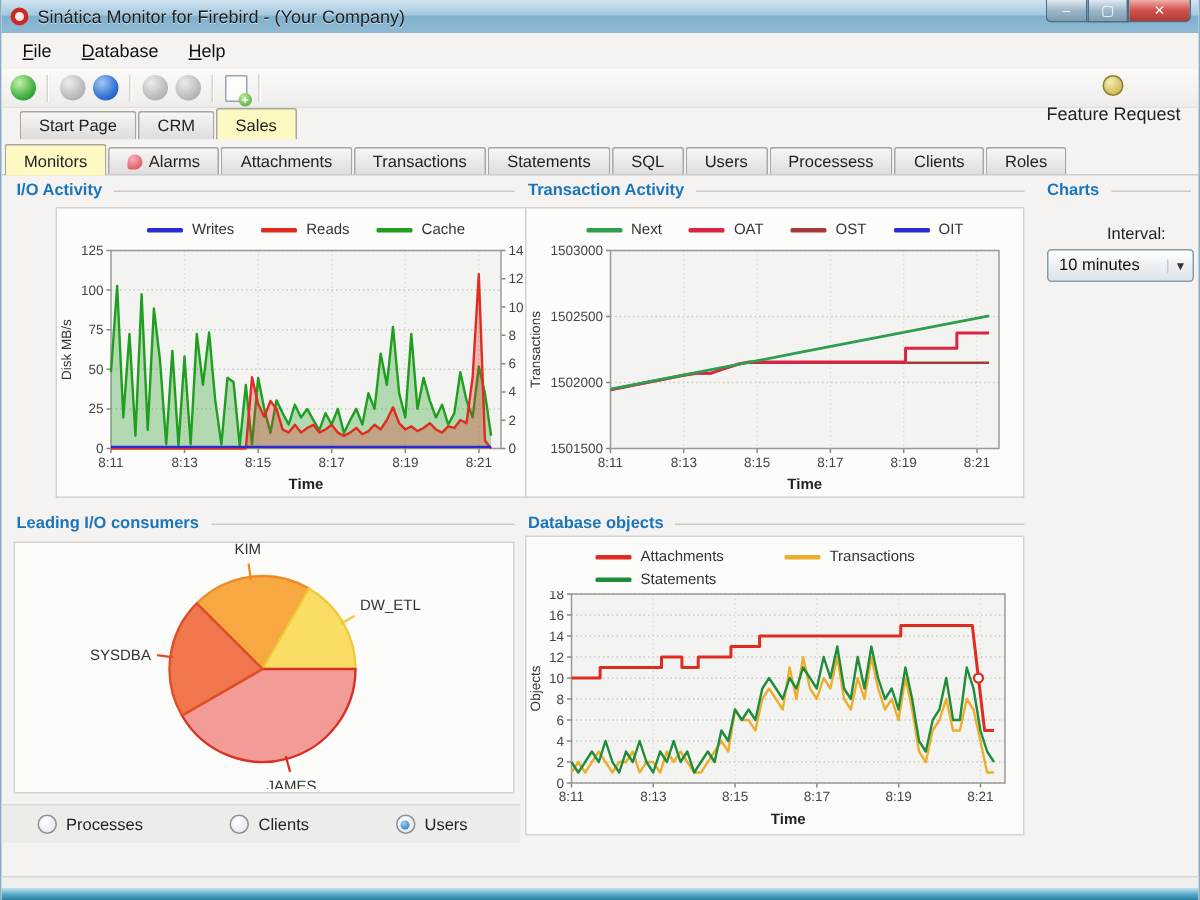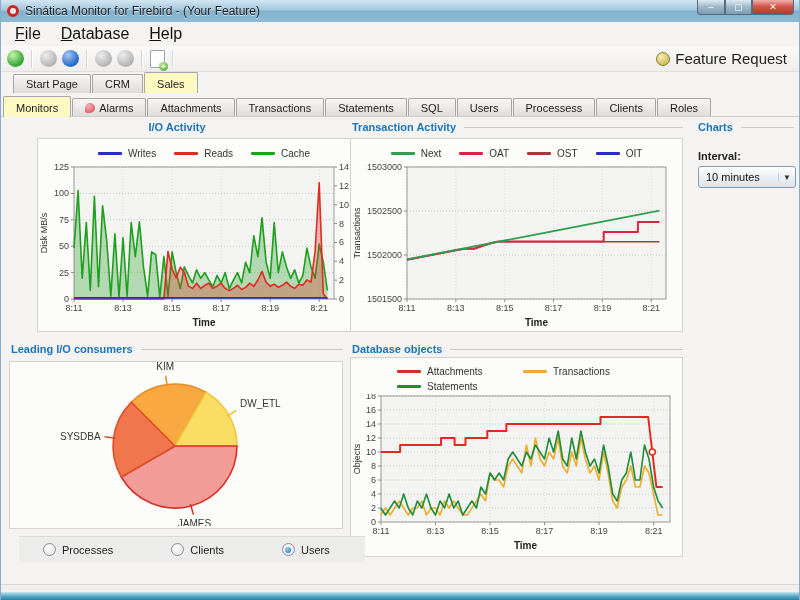--- a/index.html
+++ b/index.html
@@ -13,33 +13,33 @@
     background:#fbeaea;box-sizing:border-box;}
   .title-text{font-size:12px;color:#1d1d1d;text-shadow:0 1px 0 rgba(255,255,255,.6);}
   .winbtns{position:absolute;right:5px;top:0;display:flex;}
   .wbtn{height:15px;border:1px solid #4f6e84;border-top:none;display:flex;align-items:center;justify-content:center;
     color:#fff;font-size:9px;line-height:9px;box-sizing:border-box;}
   .wbtn.min{width:28px;border-radius:0 0 0 4px;background:linear-gradient(#dfeaf2,#9db7c8 50%,#7d9cb1);}
   .wbtn.max{width:27px;background:linear-gradient(#dfeaf2,#9db7c8 50%,#7d9cb1);}
   .wbtn.close{width:42px;border-radius:0 0 4px 0;background:linear-gradient(#f0b0ac,#d4564f 45%,#b03a34);}
   
   .menubar{position:absolute;left:0;top:22px;width:100%;height:24px;background:#f4f3f2;display:flex;align-items:center;padding-left:4px;box-sizing:border-box;}
-  .menu-item{display:inline-block;padding:3px 10px;font-size:16px;color:#111;}
+  .menu-item{display:inline-block;padding:3px 10px;font-size:12px;color:#111;}
   .menu-item::first-letter{text-decoration:underline;}
   .toolbar{position:absolute;left:0;top:46px;width:100%;height:26px;background:linear-gradient(#fbfaf9,#efedeb);
     border-bottom:1px solid #e3e1df;display:flex;align-items:center;padding-left:6px;box-sizing:border-box;gap:5px;}
   .sph{width:17px;height:17px;border-radius:50%;}
   .sph.green{background:radial-gradient(circle at 35% 30%,#c7f2a9,#43b043 60%,#1d7c1d);}
   .sph.gray{background:radial-gradient(circle at 35% 30%,#ececec,#bcbcbc 60%,#9d9d9d);}
   .sph.blue{background:radial-gradient(circle at 35% 30%,#a6c9f2,#3273d2 60%,#1b4fa9);}
   .sep{width:1px;height:18px;background:#d6d4d2;border-right:1px solid #fff;margin:0 2px;}
   .docicon{width:13px;height:16px;background:#fdfdfd;border:1px solid #9aa4ae;position:relative;border-radius:1px;}
   .docicon .plus{position:absolute;right:-4px;bottom:-4px;width:9px;height:9px;border-radius:50%;
     background:radial-gradient(circle at 35% 30%,#bdeb8f,#43a043);color:#fff;font-size:8px;line-height:9px;text-align:center;font-weight:bold;}
-  .feature-req{position:absolute;right:12px;top:50px;display:flex;align-items:center;gap:5px;font-size:15px;color:#222;}
+  .feature-req{position:absolute;right:12px;top:50px;display:flex;align-items:center;gap:5px;font-size:12px;color:#222;flex-direction:column;}
   .bulb{width:12px;height:12px;border-radius:50%;border:1px solid #8a7d2a;background:radial-gradient(circle at 35% 30%,#f7eeb0,#bcab3e);}
   
   .tabrow1{position:absolute;left:0;top:71px;width:100%;height:22px;display:flex;align-items:flex-end;padding-left:12px;box-sizing:border-box;}
   .tabrow2{position:absolute;left:2px;top:95px;width:100%;height:22px;display:flex;align-items:flex-end;}
   .tab{font-size:11px;color:#222;padding:3px 12px 3px 12px;border:1px solid #a8a6a4;border-bottom:none;
     background:linear-gradient(#f7f6f5,#dedcda);margin-right:1px;border-radius:2px 2px 0 0;white-space:nowrap;display:flex;align-items:center;gap:4px;}
   .tab.active{background:#fef9c3;padding-top:5px;position:relative;z-index:2;}
   .alarmico{width:10px;height:10px;border-radius:50% 50% 50% 2px;background:radial-gradient(circle at 35% 30%,#f6b0ba,#d8414e);}
   .pageedge{position:absolute;left:0;top:116px;width:100%;height:1px;background:#cfcdcb;}
   
@@ -50,45 +50,45 @@
   .legend-row{display:flex;justify-content:center;gap:18px;padding-top:5px;height:19px;font-size:10px;color:#333;align-items:center;}
   .legend-wrap{display:flex;flex-wrap:wrap;width:270px;margin-left:46px;padding-top:6px;font-size:10px;color:#333;}
   .legend-wrap .lg-item{width:126px;height:15px;}
   .lg-item{display:flex;align-items:center;gap:6px;}
   .lg-swatch{display:inline-block;width:24px;height:3px;border-radius:1px;}
   svg text.tk{font-size:9px;fill:#444;font-family:"Liberation Sans",sans-serif;}
   svg text.ax{font-size:9px;fill:#333;}
   svg text.xl{font-size:10px;font-weight:bold;fill:#222;}
   svg text.pl{font-size:10px;fill:#333;font-family:"Liberation Sans",sans-serif;}
   
-  .radio-strip{position:absolute;left:18px;top:536px;width:346px;height:26px;background:#ececeb;border-top:1px solid #dddbd9;
+  .radio-strip{position:absolute;left:0;top:536px;width:346px;height:26px;background:#ececeb;border-top:1px solid #dddbd9;
     display:flex;align-items:center;gap:58px;padding-left:24px;box-sizing:border-box;font-size:11px;color:#222;}
   .radio{display:flex;align-items:center;gap:6px;}
   .rb{width:11px;height:11px;border-radius:50%;border:1px solid #8b9097;background:radial-gradient(circle at 40% 35%,#fff,#dfe3e6);position:relative;}
   .rb.selected::after{content:"";position:absolute;left:2.5px;top:2.5px;width:6px;height:6px;border-radius:50%;
     background:radial-gradient(circle at 35% 30%,#9ed0f0,#1f6eb4);}
   
-  .interval-label{position:absolute;left:697px;top:150px;font-size:11px;color:#222;font-weight:bold;}
+  .interval-label{position:absolute;left:737px;top:150px;font-size:11px;color:#222;}
   .combo{position:absolute;left:697px;top:166px;width:98px;height:22px;border:1px solid #8a9aa8;border-radius:3px;
     background:linear-gradient(#fff,#e8edf1 60%,#dde4ea);display:flex;align-items:center;font-size:11px;color:#111;box-sizing:border-box;justify-content:center;}
   .combo .val{flex:1;padding-left:7px;}
   .combo .arrow{width:16px;text-align:center;font-size:8px;color:#333;border-left:1px solid #c3ccd4;}
   
   .statusband{position:absolute;left:0;top:584px;width:100%;height:8px;background:#f0efee;border-top:1px solid #dad8d6;}
   .bottomglass{position:absolute;left:0;top:592px;width:100%;height:8px;
     background:linear-gradient(#c3e2ee,#55a8c6 55%,#2b7e9e);}
 </style>
 </head>
 <body>
 
 <div id="window">
 
   <div class="titlebar">
     <span class="appicon"></span>
-    <span class="title-text">Sinática Monitor for Firebird - (Your Feature)</span>
+    <span class="title-text">Sinática Monitor for Firebird - (Your Company)</span>
   </div>
   <div class="winbtns">
     <div class="wbtn min">–</div>
     <div class="wbtn max">▢</div>
     <div class="wbtn close">✕</div>
   </div>
 
   <div class="menubar">
     <span class="menu-item">File</span>
     <span class="menu-item">Database</span>
@@ -154,21 +154,21 @@
       </div>
     <div class="tab">
         <span>Clients</span>
       </div>
     <div class="tab">
         <span>Roles</span>
       </div>
   </div>
   <div class="pageedge"></div>
 
-  <div class="sec-hdr" style="left: 10px; top: 121px; width: 332px; color: rgb(27, 117, 187); flex-direction: column;">
+  <div class="sec-hdr" style="left: 10px; top: 121px; width: 332px; color: rgb(27, 117, 187);">
     <span>I/O Activity</span>
       <span class="line"></span>
   </div>
   <div class="sec-hdr" style="left: 351px; top: 121px; width: 331px; color: rgb(27, 117, 187);">
     <span>Transaction Activity</span>
       <span class="line"></span>
   </div>
   <div class="sec-hdr" style="left: 697px; top: 121px; width: 96px; color: rgb(27, 117, 187);">
     <span>Charts</span>
       <span class="line"></span>

